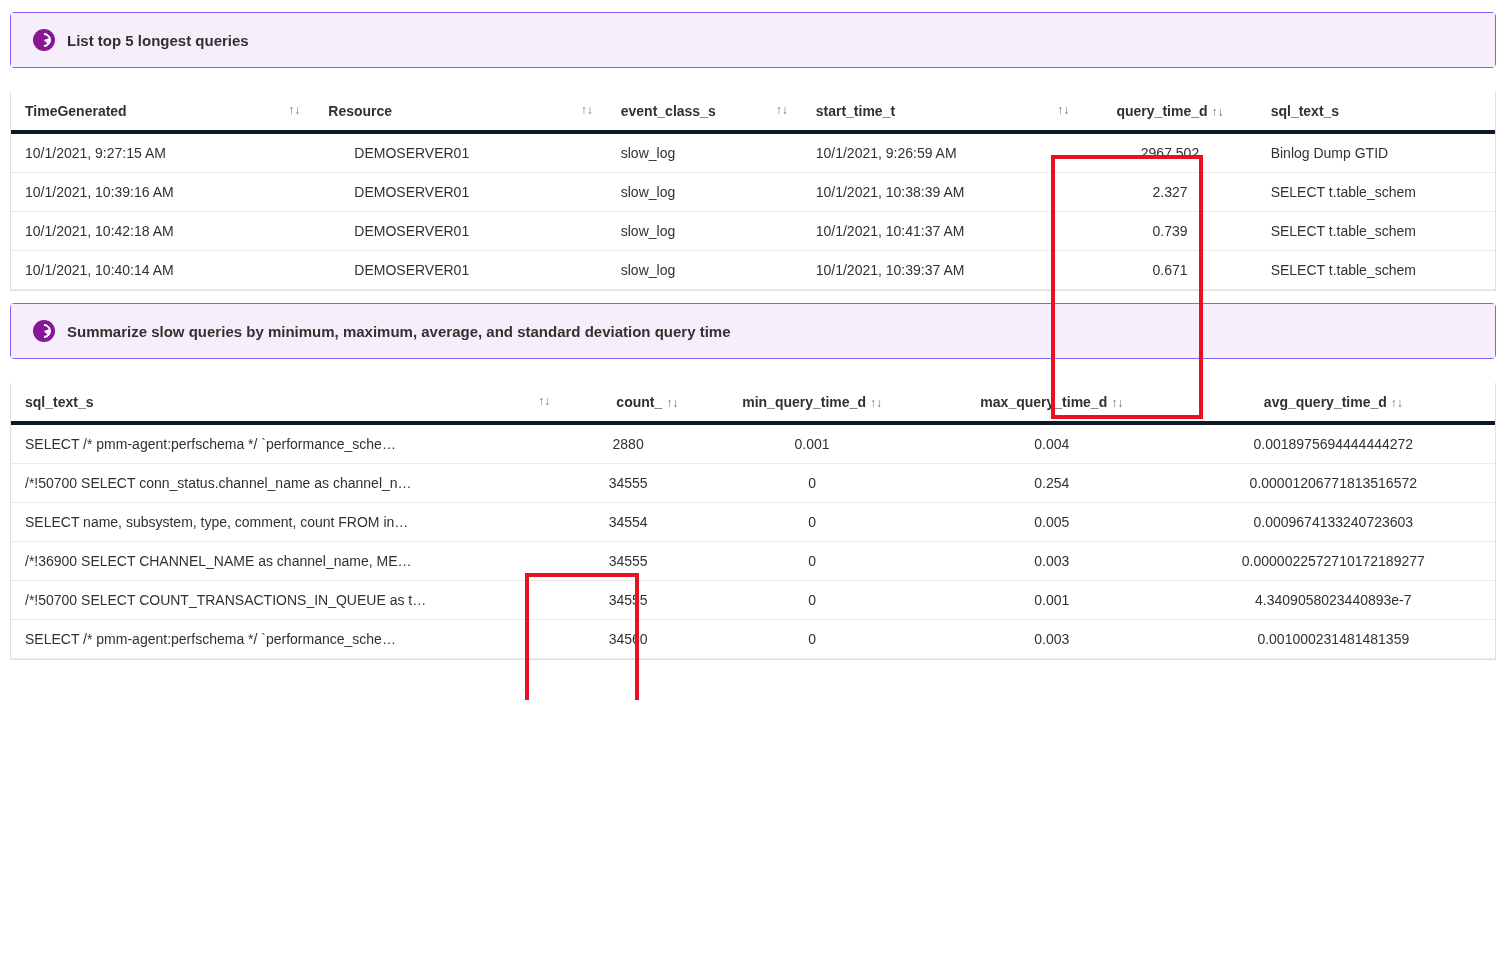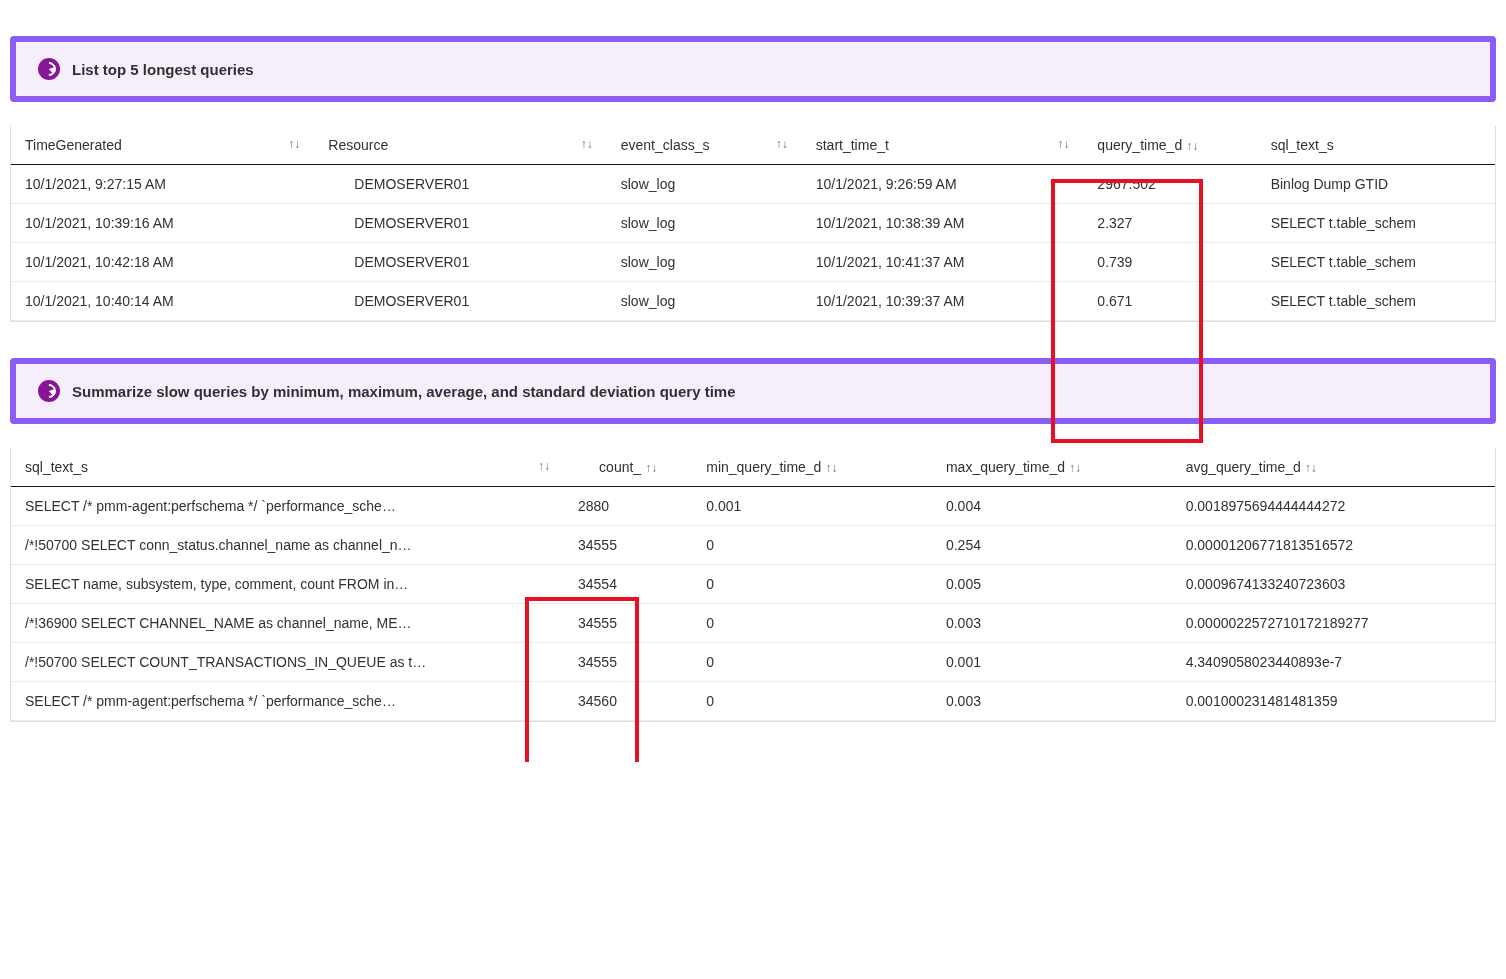--- a/index.html
+++ b/index.html
@@ -1,27 +1,27 @@
 <!DOCTYPE html>
 <html><head>
 <meta charset="utf-8">
 <style>
   *{box-sizing:border-box}
   html,body{margin:0;padding:0;font-family:"Segoe UI",Arial,sans-serif;font-size:14px;color:#323130;background:#fff}
   .page{padding:0 10px 40px}
-  .panel{margin-top:36px;border:6px solid #8b5cf6;border-radius:4px}
+  .panel{margin-top:12px;border:1px solid #8b5cf6;border-radius:4px}
   .panel-header{display:flex;align-items:center;gap:12px;background:#f6eefa;padding:16px 22px;font-weight:600;font-size:15px}
   .rocket{width:22px;height:22px;border-radius:50%;background:#881798;position:relative;flex-shrink:0}
   .rocket:before{content:"";position:absolute;left:50%;top:50%;width:10px;height:10px;border:2px solid #fff;border-top-color:transparent;border-left-color:transparent;border-radius:50%;transform:translate(-50%,-50%) rotate(-45deg)}
   .rocket:after{content:"";position:absolute;left:55%;top:35%;width:0;height:0;border-left:3px solid transparent;border-right:3px solid transparent;border-bottom:6px solid #fff;transform:rotate(45deg)}
   .tbl-wrap{border:1px solid #e1dfdd;border-top:none;margin-top:24px;overflow-x:hidden}
   table{width:100%;border-collapse:collapse;table-layout:fixed}
   th,td{padding:11px 14px;text-align:left;border-bottom:1px solid #edebe9;white-space:nowrap;overflow:hidden;text-overflow:ellipsis;font-size:14px}
-  th{font-weight:400;border-bottom:1px solid #0f172a;position:relative;cursor:pointer}
-  .num{text-align:left}
+  th{font-weight:700;border-bottom:4px solid #0f172a;position:relative;cursor:pointer}
+  .num{text-align:center}
   .sorter{display:inline-block;margin-left:4px;font-size:12px;opacity:.7}
   .sorter-head{float:right}
   .highlight{position:absolute;border:4px solid #e81123;z-index:10;pointer-events:none}
   #hl1{top:143px;left:1051px;width:152px;height:264px}
   #hl2{top:561px;left:525px;width:114px;height:295px}
   col.c-tg{width:280px}col.c-res{width:270px}col.c-ev{width:180px}col.c-st{width:260px}col.c-qt{width:160px}col.c-sql{width:220px}
   col.c2-sql{width:496px}col.c2-cnt{width:115px}col.c2-min{width:215px}col.c2-max{width:215px}col.c2-avg{width:290px}
 </style>
 </head>
 <body>
@@ -107,21 +107,21 @@
       <colgroup>
           <col class="c2-sql">
           <col class="c2-cnt">
           <col class="c2-min">
           <col class="c2-max">
           <col class="c2-avg">
         </colgroup>
       <thead>
         <tr>
           <th><span>sql_text_s</span><span class="sorter sorter-head">↑↓</span></th>
-          <th class="num" style="text-align:center"><span>count_</span><span class="sorter">↑↓</span></th>
+          <th class="num" style="text-align:right"><span>count_</span><span class="sorter">↑↓</span></th>
           <th class="num"><span>min_query_time_d</span><span class="sorter">↑↓</span></th>
           <th class="num"><span>max_query_time_d</span><span class="sorter">↑↓</span></th>
           <th class="num"><span>avg_query_time_d</span><span class="sorter">↑↓</span></th>
         </tr>
       </thead>
       <tbody id="tb2">
           <tr>
             <td>SELECT /* pmm-agent:perfschema */ `performance_sche…</td>
             <td class="num">2880</td>
             <td class="num">0.001</td>

